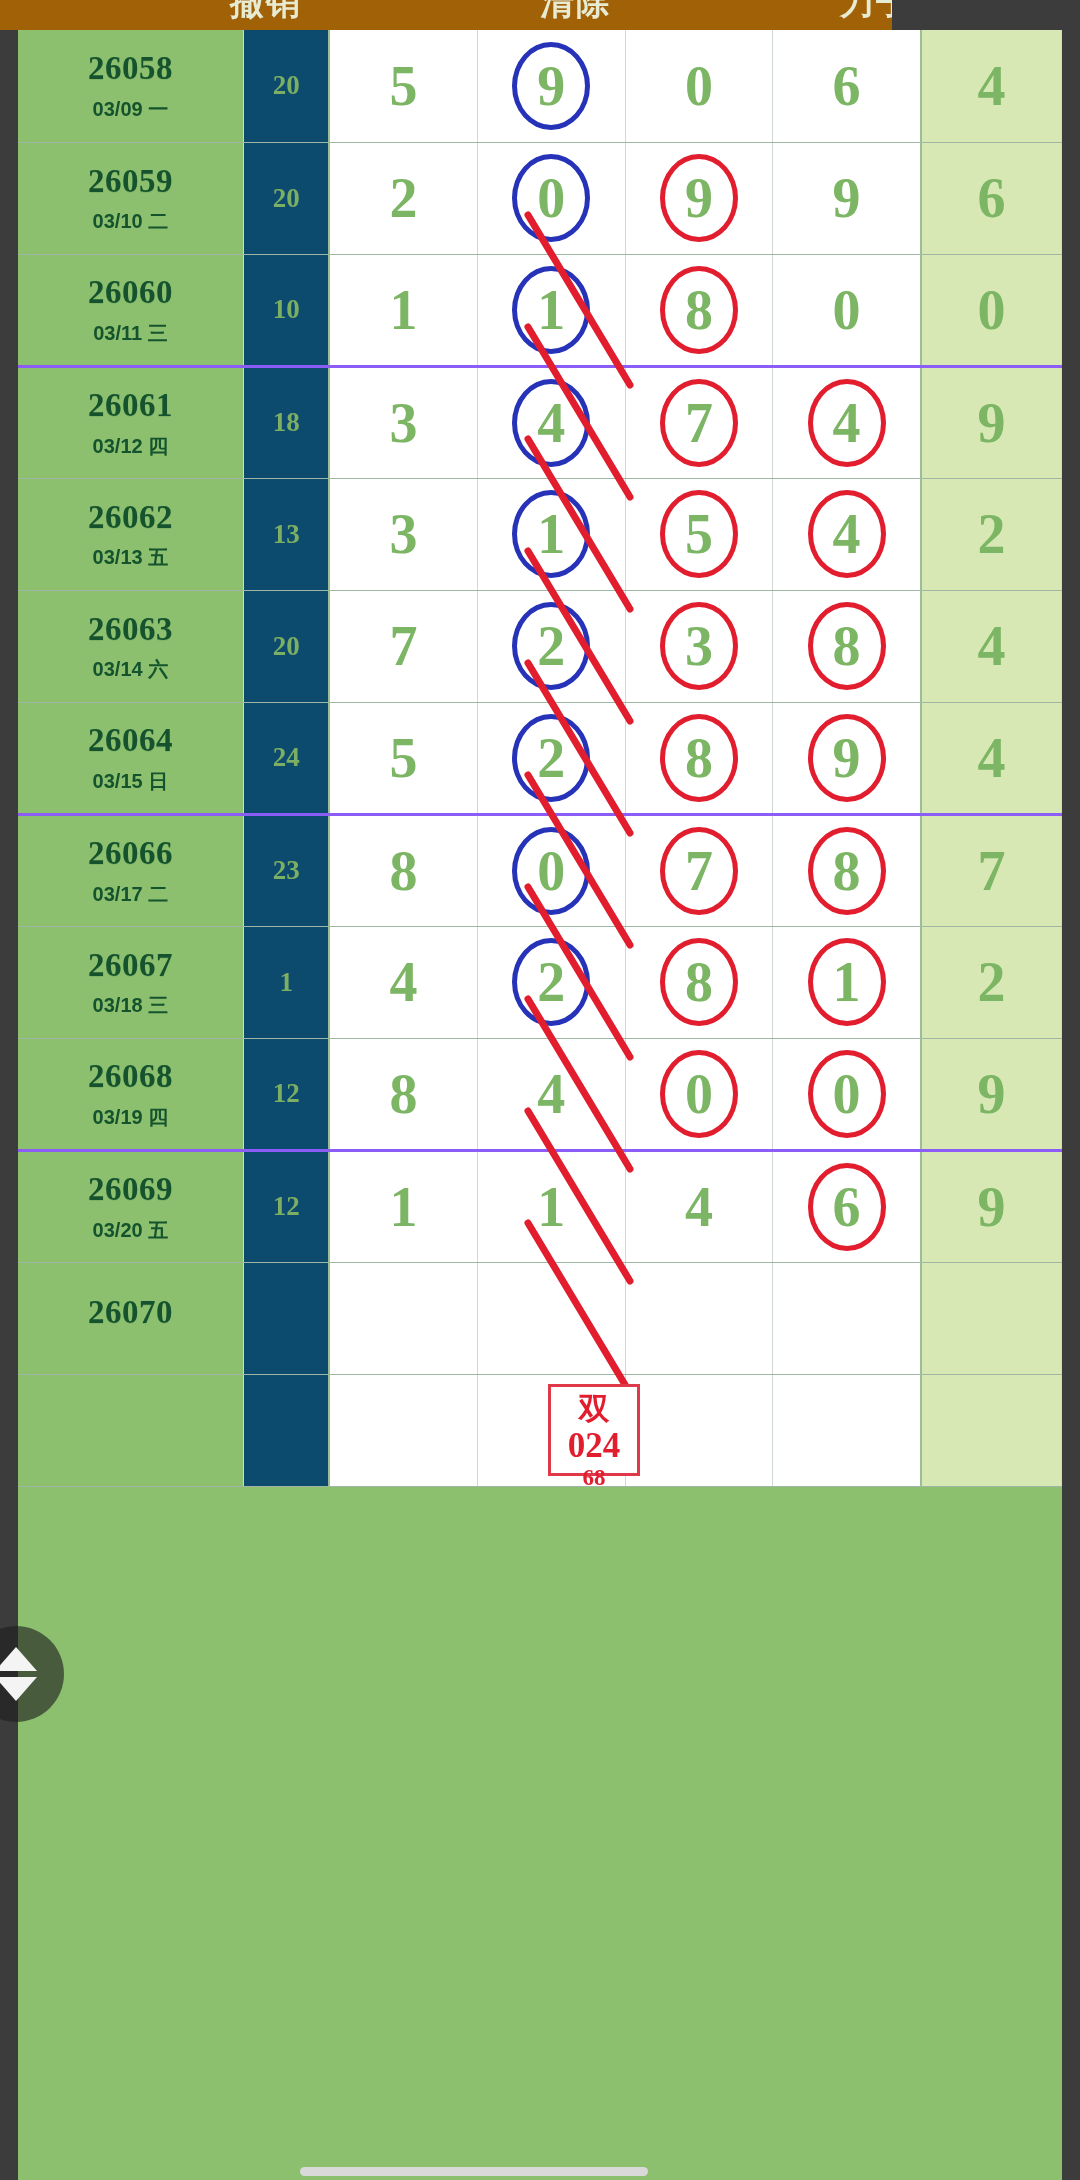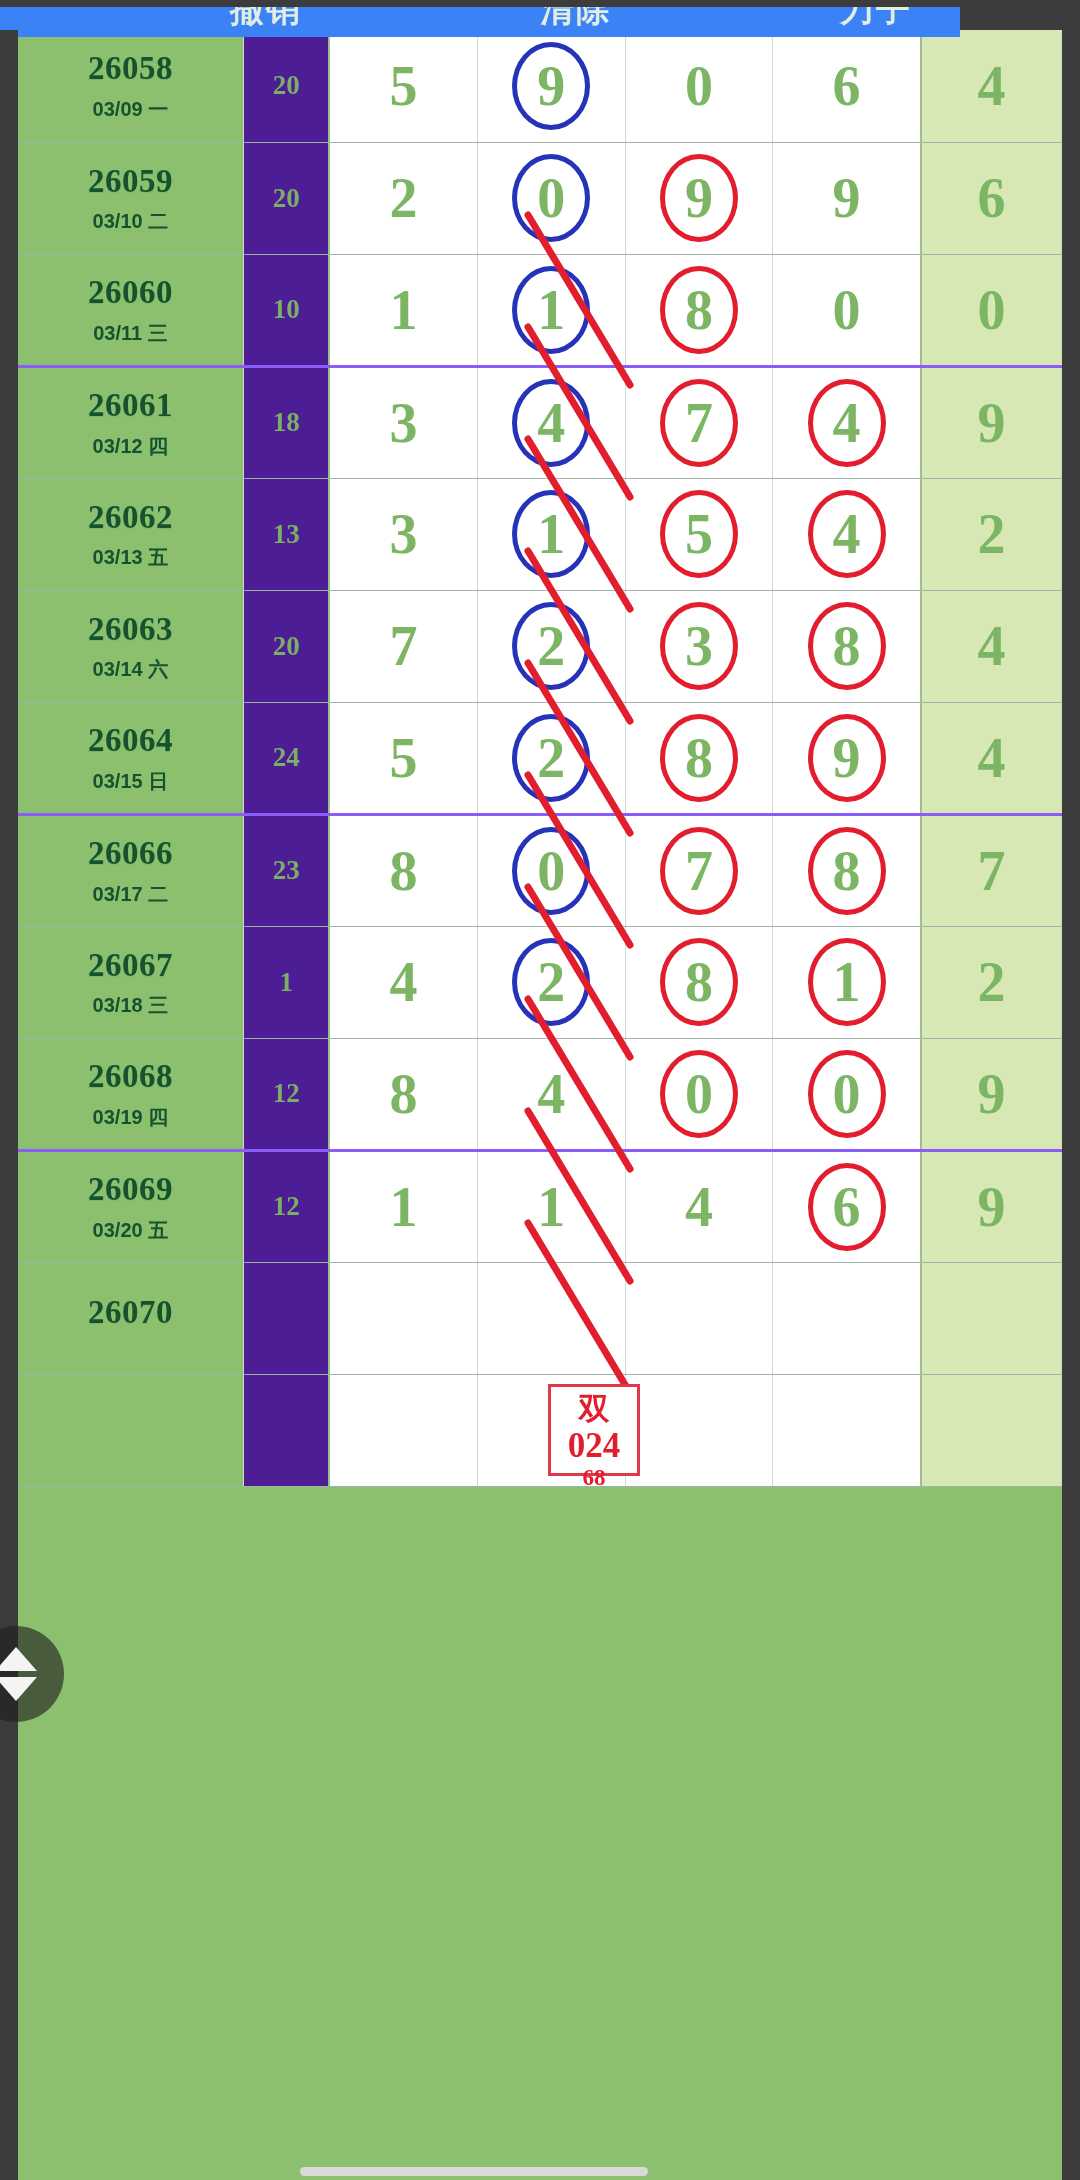--- a/index.html
+++ b/index.html
@@ -6,22 +6,22 @@
   html,body { width:1080px; height:2180px; }
   body {
     font-family: "Liberation Serif", "DejaVu Serif", serif;
     background:#3c3c3c;
     overflow:hidden;
     position:relative;
   }
 
   
   .toolbar{
-    position:absolute; left:0; top:7px; width:960px; height:30px;
-    background:#3b82f6;
+    position:absolute; left:0; top:0; width:892px; height:30px;
+    background:#a16207;
     overflow:hidden;
     z-index:6;
   }
   .toolbar-inner{
     position:relative; width:100%; height:100%;
   }
   .tb-item{
     position:absolute;
     top:-20px;
     color:#eef7e4;
@@ -83,21 +83,21 @@
     font-size:33px; font-weight:700; letter-spacing:.5px;
     text-shadow:0 1px 0 rgba(0,0,0,.08);
   }
   td.issue .dt{
     font-size:20px; font-weight:700; margin-top:10px;
     font-family:"Liberation Sans","DejaVu Sans",sans-serif;
   }
 
   
   td.sum{
-    background:#4c1d95;
+    background:#0c4a6e;
     color:#7cae63;
     font-size:27px;
     font-weight:700;
     border-right:2px solid #9dbd92;
     margin-left:24px;
   }
 
   
   td.num{
     background:#ffffff;

